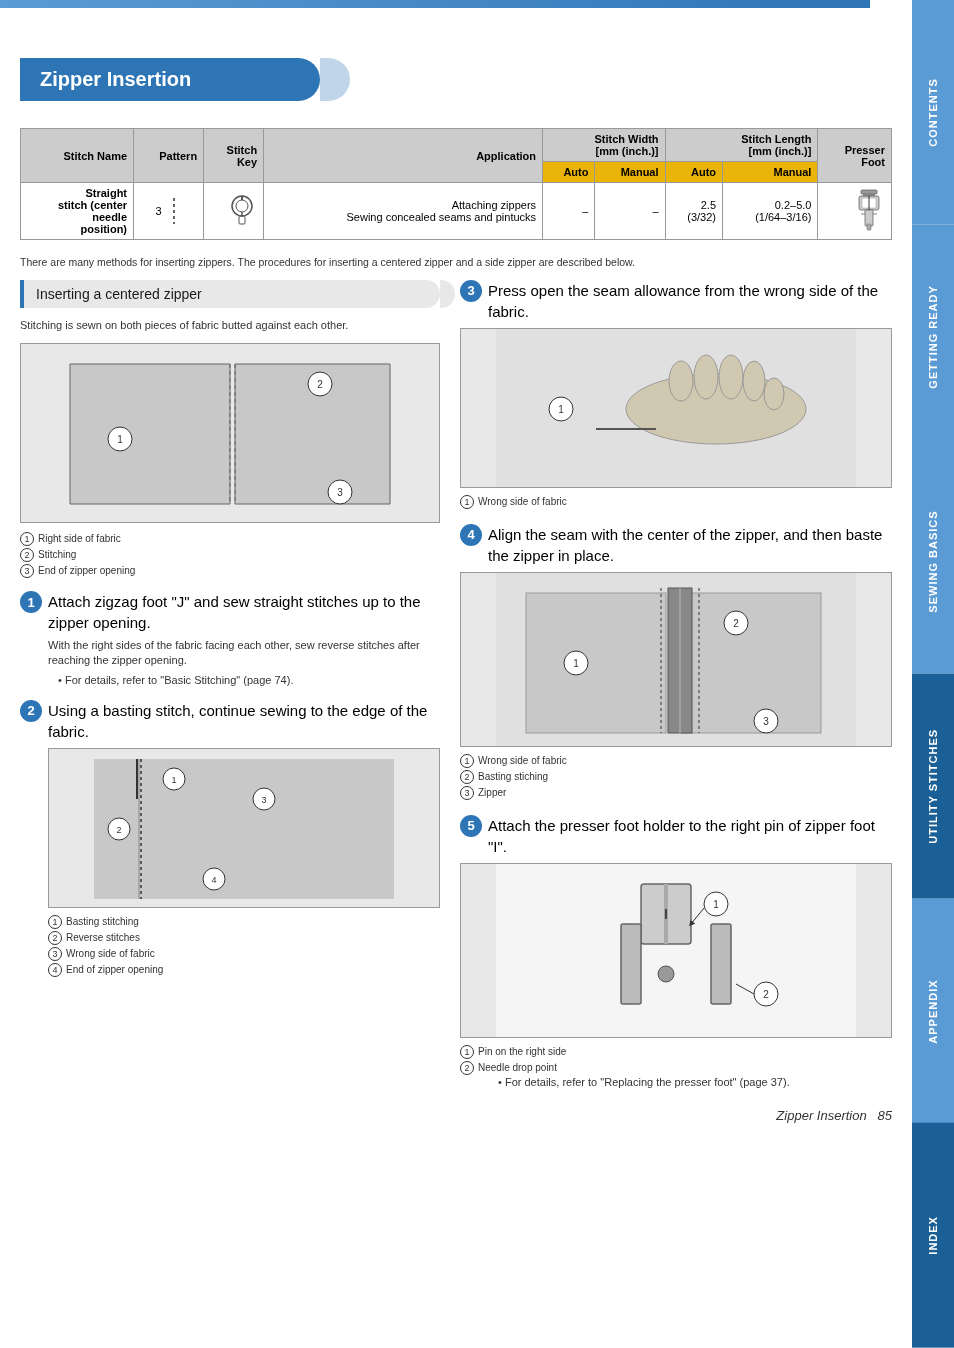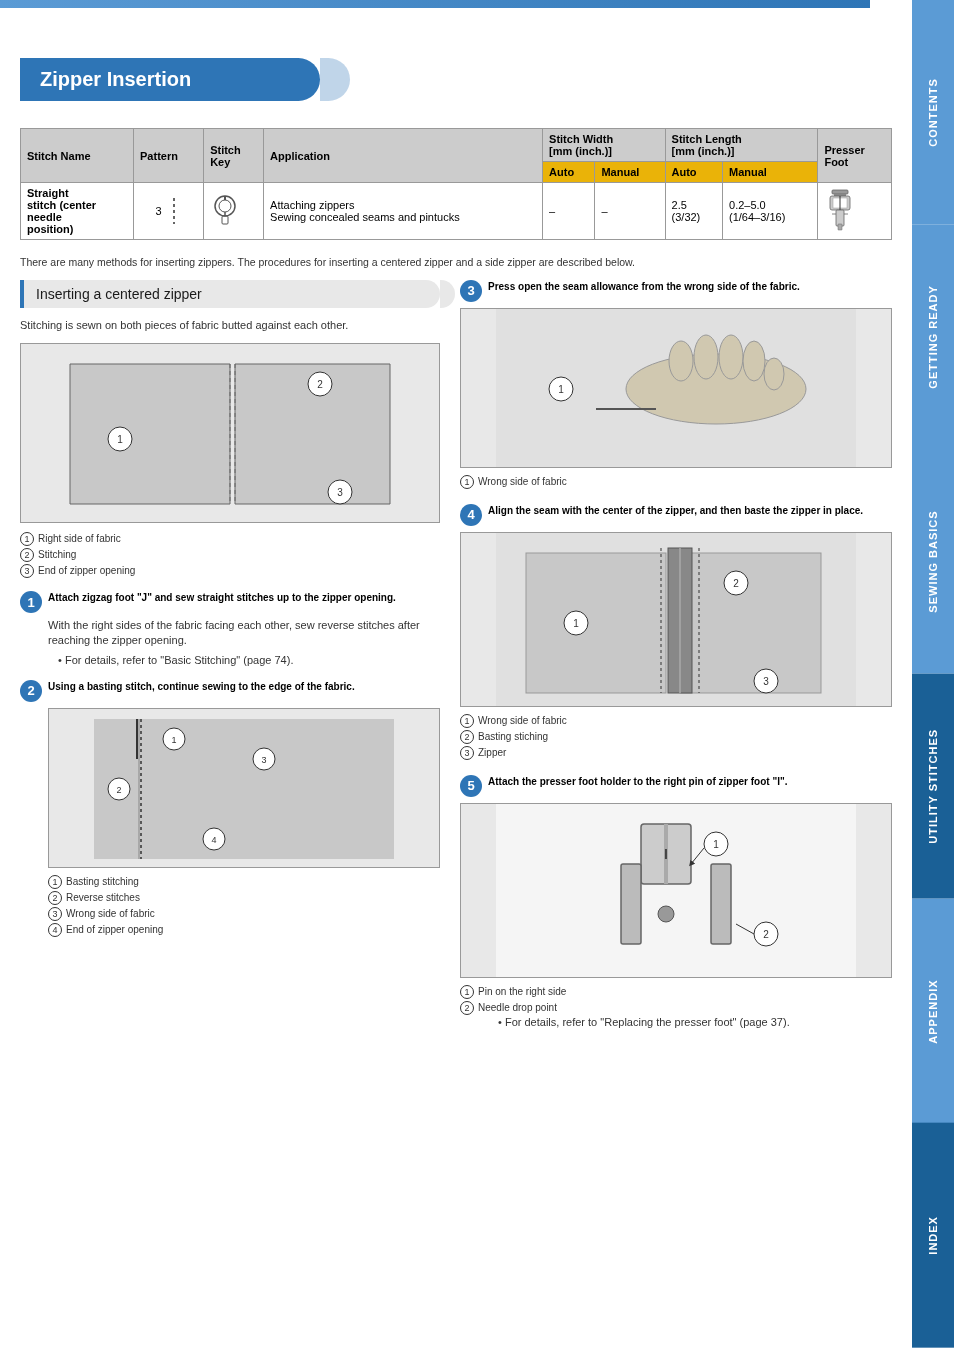--- a/index.html
+++ b/index.html
@@ -97,21 +97,21 @@
     .stitch-table {
       width: 100%;
       border-collapse: collapse;
       margin-bottom: 15px;
       font-size: 11px;
     }
 
     .stitch-table th, .stitch-table td {
       border: 1px solid #999;
       padding: 4px 6px;
-      text-align: left;
+      text-align: right;
       vertical-align: middle;
     }
 
     .stitch-table .header-top {
       background: #ccc;
       font-weight: bold;
     }
 
     .stitch-table .header-sub {
       background: #eab308;
@@ -210,22 +210,22 @@
       margin-bottom: 14px;
     }
 
     .step-header {
       display: flex;
       align-items: flex-start;
       margin-bottom: 5px;
     }
 
     .step-text {
-      font-size: 10px;
-      font-weight: bold;
+      font-size: 15px;
+      font-weight: normal;
       line-height: 1.4;
     }
 
     .step-body {
       font-size: 11px;
       color: #333;
       line-height: 1.4;
       margin-left: 28px;
       margin-bottom: 5px;
     }
@@ -597,20 +597,23 @@
               <span>Pin on the right side</span>
             </div>
           <div class="legend-item">
               <span class="circle-num">2</span> 
               <span>Needle drop point</span>
             </div>
         </div>
         <div class="step-note">For details, refer to "Replacing the presser foot" (page 37).</div>
       </div>
 
+      <div class="page-footer">
+        <span class="page-number"><em>Zipper Insertion</em> &nbsp; <span>85</span></span>
+      </div>
 
     </div>
   </div>
 </div>
 
 <div class="right-sidebar">
   <div class="sidebar-section contents">
     <span>CONTENTS</span>
   </div>
   <div class="sidebar-section getting-ready">

